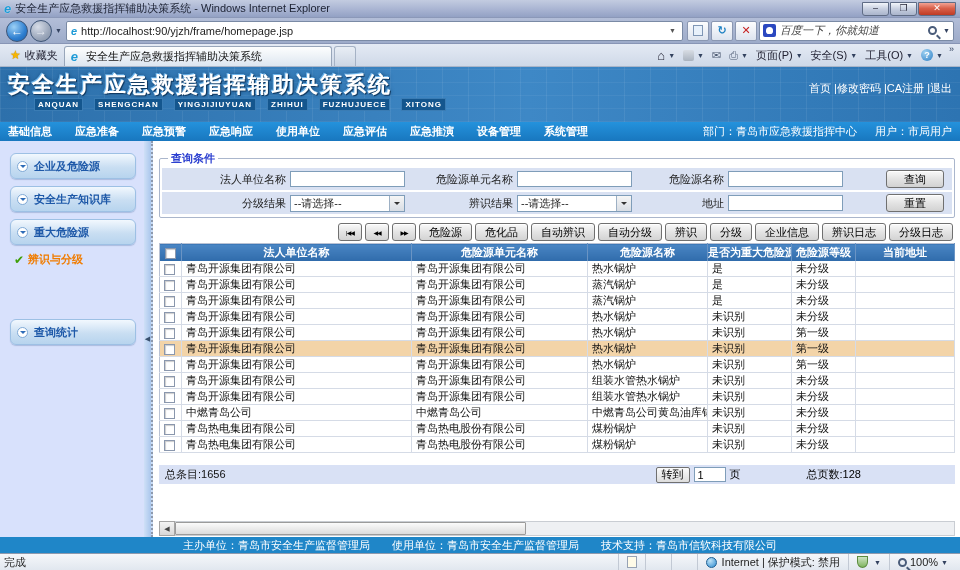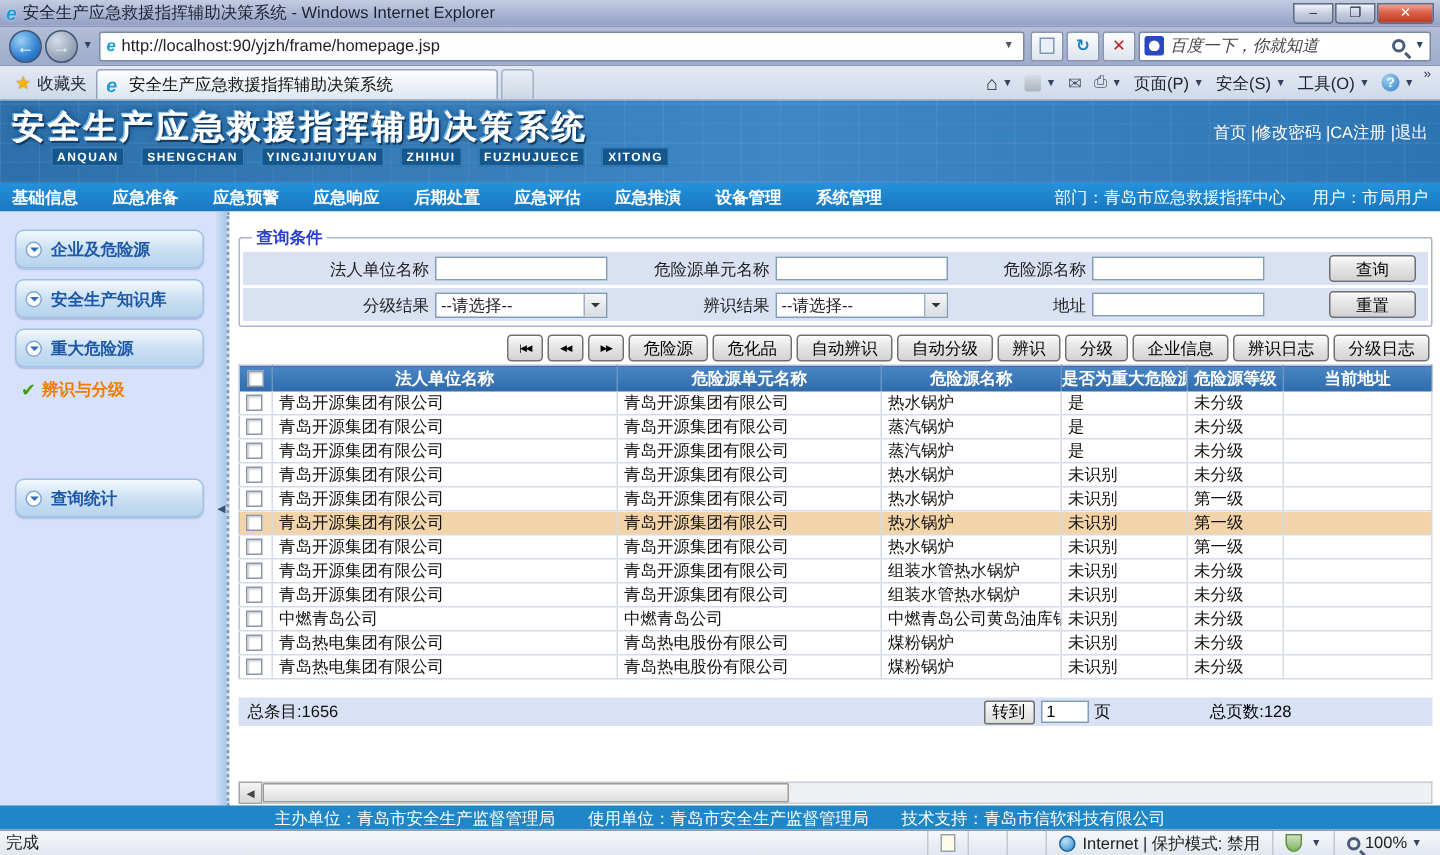--- a/index.html
+++ b/index.html
@@ -157,21 +157,21 @@
   .hs-btn { width:16px; background:linear-gradient(#f4f4f4,#d8d8d8); border:1px solid #a5a5a5;
     display:flex; align-items:center; justify-content:center; font-size:7px; color:#444; }
   .hs-track { flex:1; background:#eef0f3; border:1px solid #c9cdd3; border-left:none; position:relative; }
   .hs-thumb { position:absolute; left:0; top:0; bottom:0; width:45%;
     background:linear-gradient(#fbfbfb,#dcdcdc); border:1px solid #9b9b9b; border-radius:1px; }
 
   
   .footer { height:16px; background:#1f86c8; color:#fff; display:flex; align-items:center;
     justify-content:center; white-space:nowrap; }
   .statusbar { height:17px; background:linear-gradient(#f5f7fa,#e1e7ef); border-top:1px solid #8e99ad;
-    display:flex; padding:0 4px; color:#222; }
+    display:flex; align-items:center; padding:0 4px; color:#222; }
   .st-cell { display:flex; align-items:center; border-left:1px solid #c2c9d4; height:100%; padding:0 8px; }
   .st-doc { width:10px; height:12px; border:1px solid #97a2b4; background:#fffbe8; }
   .globe { width:11px; height:11px; border-radius:50%; background:radial-gradient(circle at 35% 30%,#bfe3f7,#2d8bd0);
     border:1px solid #1c5e92; margin-right:5px; }
   .shield { width:11px; height:12px; background:linear-gradient(#cfe3c2,#7fb560); border:1px solid #5b8c3e;
     border-radius:0 0 50% 50%; margin-right:3px; }
   .zoom-cell { font-weight:normal; }
 </style>
 </head>
 <body>
@@ -270,21 +270,21 @@
     </div>
   <div class="top-links" id="top-links"><a>首页</a> |<a>修改密码</a> |<a>CA注册</a> |<a>退出</a></div>
 </div>
 
 <div class="navbar">
   <span id="nav-menu" style="display:flex;">
       <span class="nav-item">基础信息</span>
       <span class="nav-item">应急准备</span>
       <span class="nav-item">应急预警</span>
       <span class="nav-item">应急响应</span>
-      <span class="nav-item">后期处置</span>
+      <span class="nav-item">使用单位</span>
       <span class="nav-item">应急评估</span>
       <span class="nav-item">应急推演</span>
       <span class="nav-item">设备管理</span>
       <span class="nav-item">系统管理</span>
     </span>
   <span class="dept-user">
     <span>部门：青岛市应急救援指挥中心</span>
     <span>用户：市局用户</span>
   </span>
 </div>

